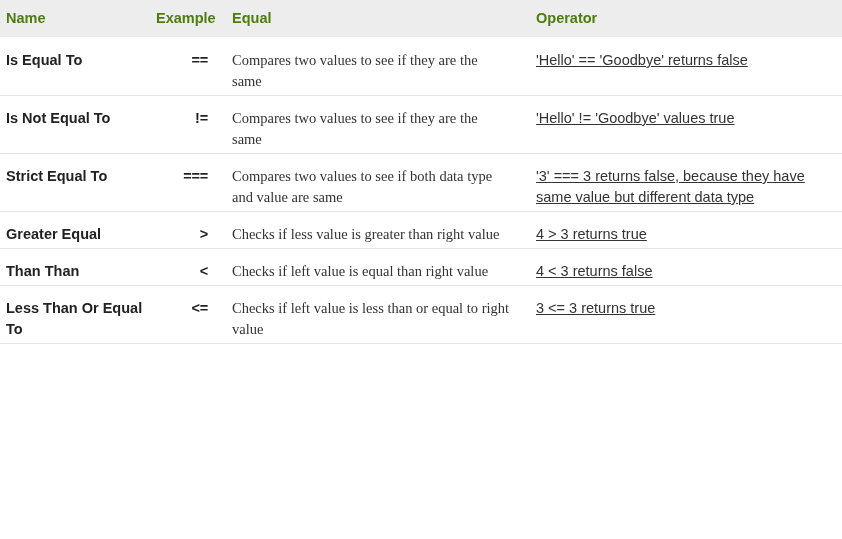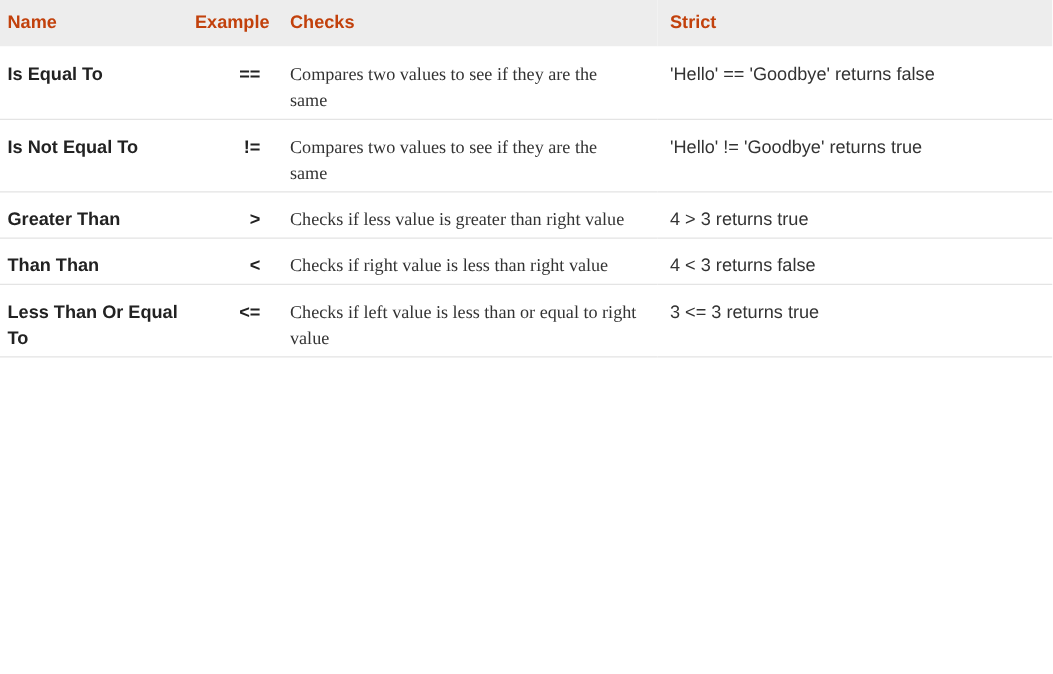--- a/index.html
+++ b/index.html
@@ -29,21 +29,21 @@
 
   thead tr {
     background: #ededed;
   }
 
   thead th {
     text-align: left;
     vertical-align: middle;
     font-size: 14.5px;
     font-weight: bold;
-    color: #c2410c;
+    color: #4d7c0f;
     padding: 9px 8px 10px 8px;
     height: 18px;
     border: none;
   }
   thead th.th-name     { padding-left: 6px; }
   thead th.th-operator { text-align: right; padding-right: 12px; }
   thead th.th-usage    { padding-left: 12px; }
   thead th.th-example  { padding-left: 10px; }
 
   tbody tr {
@@ -76,63 +76,70 @@
     letter-spacing: -0.2px;
   }
   td.cell-usage {
     padding-left: 12px;
     padding-right: 16px;
     font-family: Liberation Serif, serif;
   }
   td.cell-example {
     padding-left: 10px;
     padding-right: 6px;
+    text-decoration: underline;
   }
 </style>
 </head>
 <body>
 
 <table class="operators-table">
   <colgroup>
     <col class="col-name">
     <col class="col-operator">
     <col class="col-usage">
     <col class="col-example">
   </colgroup>
   <thead>
     <tr>
       <th class="th-name">Name</th>
       <th class="th-operator">Example</th>
-      <th class="th-usage">Checks</th>
-      <th class="th-example">Strict</th>
+      <th class="th-usage">Equal</th>
+      <th class="th-example">Operator</th>
     </tr>
   </thead>
   <tbody>
       <tr>
         <td class="cell-name">Is Equal To</td>
         <td class="cell-operator">==</td>
         <td class="cell-usage">Compares two values to see if they are the same</td>
         <td class="cell-example">'Hello' == 'Goodbye' returns false</td>
       </tr>
       <tr>
         <td class="cell-name">Is Not Equal To</td>
         <td class="cell-operator">!=</td>
         <td class="cell-usage">Compares two values to see if they are the same</td>
-        <td class="cell-example">'Hello' != 'Goodbye' returns true</td>
+        <td class="cell-example">'Hello' != 'Goodbye' values true</td>
       </tr>
       <tr>
-        <td class="cell-name">Greater Than</td>
+        <td class="cell-name">Strict Equal To</td>
+        <td class="cell-operator">===</td>
+        <td class="cell-usage">Compares two values to see if both data type and value are same</td>
+        <td class="cell-example">'3' === 3 returns false, because they have same value but different data type</td>
+      </tr>
+      <tr>
+        <td class="cell-name">Greater Equal</td>
         <td class="cell-operator">&gt;</td>
         <td class="cell-usage">Checks if less value is greater than right value</td>
         <td class="cell-example">4 &gt; 3 returns true</td>
       </tr>
       <tr>
         <td class="cell-name">Than Than</td>
         <td class="cell-operator">&lt;</td>
-        <td class="cell-usage">Checks if right value is less than right value</td>
+        <td class="cell-usage">Checks if left value is equal than right value</td>
         <td class="cell-example">4 &lt; 3 returns false</td>
       </tr>
       <tr>
         <td class="cell-name">Less Than Or Equal To</td>
         <td class="cell-operator">&lt;=</td>
         <td class="cell-usage">Checks if left value is less than or equal to right value</td>
         <td class="cell-example">3 &lt;= 3 returns true</td>
       </tr>
     </tbody>
 </table>

